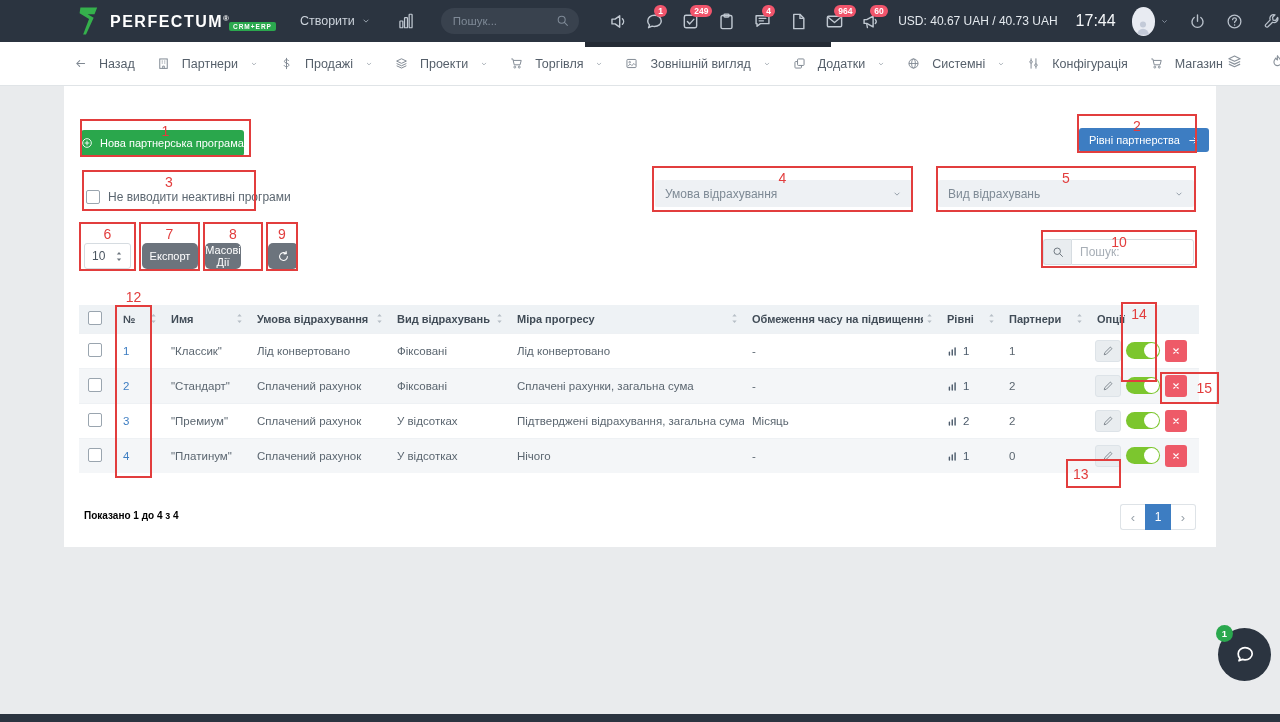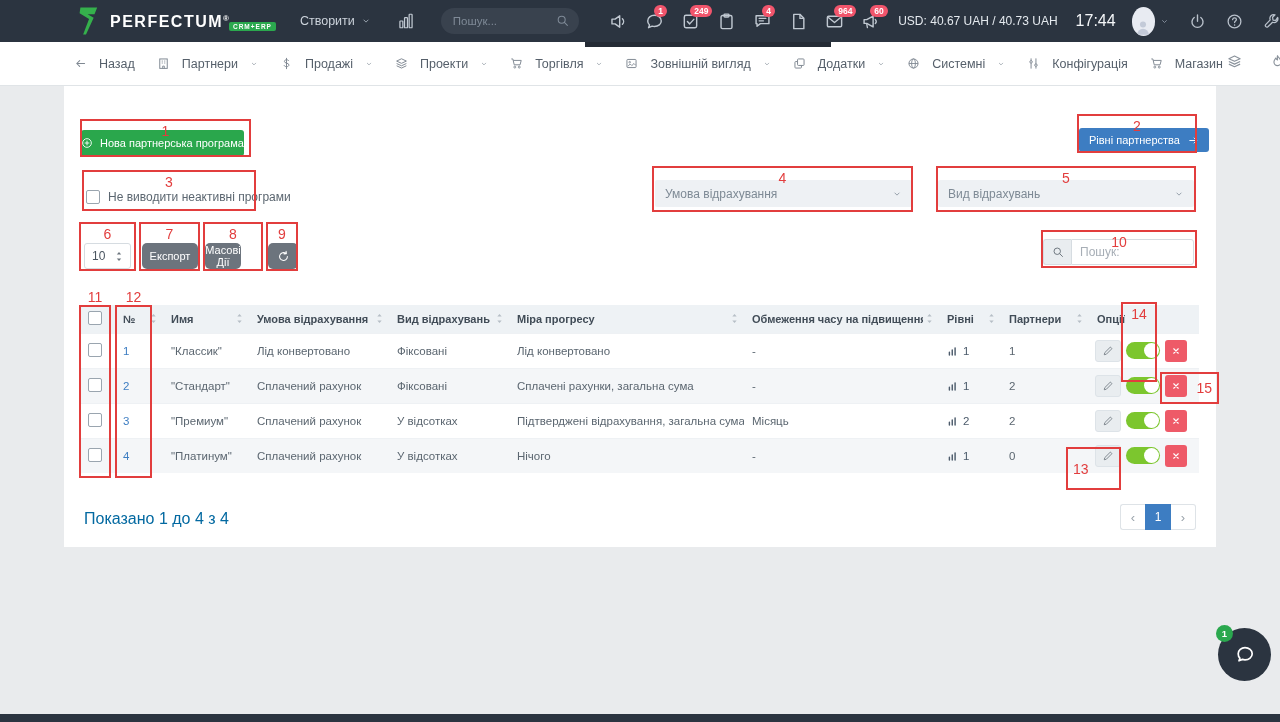--- a/index.html
+++ b/index.html
@@ -85,21 +85,21 @@
 .levels .icon{width:12px;height:12px;color:#4c5b6b}
 .opts{display:flex;align-items:center;gap:5px}
 .opts-cell{padding:0 0 0 6px!important}
 .opt-edit{width:26px;height:22px;background:#e9edf0;border:1px solid #dde3e8;border-radius:3px;display:flex;align-items:center;justify-content:center;color:#6b747d;cursor:pointer}
 .opt-edit .icon{width:12px;height:12px}
 .toggle{width:34px;height:17px;border-radius:9px;background:#7cc62e;position:relative;cursor:pointer;flex:none}
 .toggle::after{content:"";position:absolute;right:1px;top:1px;width:15px;height:15px;border-radius:50%;background:#fff}
 .opt-del{width:22px;height:22px;background:#ee5a68;border:none;border-radius:3px;display:flex;align-items:center;justify-content:center;color:#fff;cursor:pointer}
 .opt-del .icon{width:10px;height:10px}
 
-.summary{position:absolute;left:84px;top:424px;font-size:16px;font-weight:normal;color:#0369a1}
+.summary{position:absolute;left:84px;top:424px;font-size:10px;font-weight:bold;color:#000000}
 .pagination{position:absolute;left:1120px;top:418px;display:flex;height:26px}
 .page-btn{width:25px;display:flex;align-items:center;justify-content:center;background:#fff;border:1px solid #dee3e7;color:#9aa3ab;font-size:13px;cursor:pointer}
 .page-btn.prev{border-radius:3px 0 0 3px;border-right:none}
 .page-btn.next{border-radius:0 3px 3px 0;border-left:none}
 .page-cur{width:26px;display:flex;align-items:center;justify-content:center;background:#3d7dc2;color:#fff;font-size:12px;cursor:pointer}
 
 .chat-widget{position:absolute;left:1218px;top:542px;width:53px;height:53px;border-radius:50%;background:#2b3440;display:flex;align-items:center;justify-content:center;cursor:pointer;z-index:20}
 .chat-widget .icon{width:24px;height:24px}
 .chat-badge{position:absolute;left:-2px;top:-3px;width:17px;height:17px;border-radius:50%;background:#2aa84e;color:#fff;font-size:9.5px;font-weight:bold;display:flex;align-items:center;justify-content:center}
 .bottombar{position:absolute;left:0;top:628px;width:1280px;height:8px;background:#2b3440}
@@ -777,27 +777,24 @@
     </div>
     <div class="ann" style="left: 203px; top: 222px; width: 60px; height: 49px;">
       <span class="ann-label in-top">8</span>
     </div>
     <div class="ann" style="left: 266px; top: 222px; width: 32px; height: 49px;">
       <span class="ann-label in-top">9</span>
     </div>
     <div class="ann" style="left: 1041px; top: 230px; width: 156px; height: 38px;">
       <span class="ann-label in-top">10</span>
     </div>
-    <div class="ann" style="left: 79px; top: 305px; width: 32px; height: 173px;">
-      <span class="ann-label above">11</span>
-    </div>
     <div class="ann" style="left: 115px; top: 305px; width: 37px; height: 173px;">
       <span class="ann-label above">12</span>
     </div>
-    <div class="ann" style="left: 1066px; top: 447px; width: 55px; height: 43px; padding-left: 35px;">
+    <div class="ann" style="left: 1066px; top: 459px; width: 55px; height: 29px; padding-left: 35px;">
       <span class="ann-label in-left">13</span>
     </div>
     <div class="ann" style="left: 1121px; top: 302px; width: 36px; height: 80px;">
       <span class="ann-label in-top">14</span>
     </div>
     <div class="ann" style="left: 1160px; top: 372px; width: 59px; height: 32px;">
       <span class="ann-label in-right">15</span>
     </div>
   </div>
 

